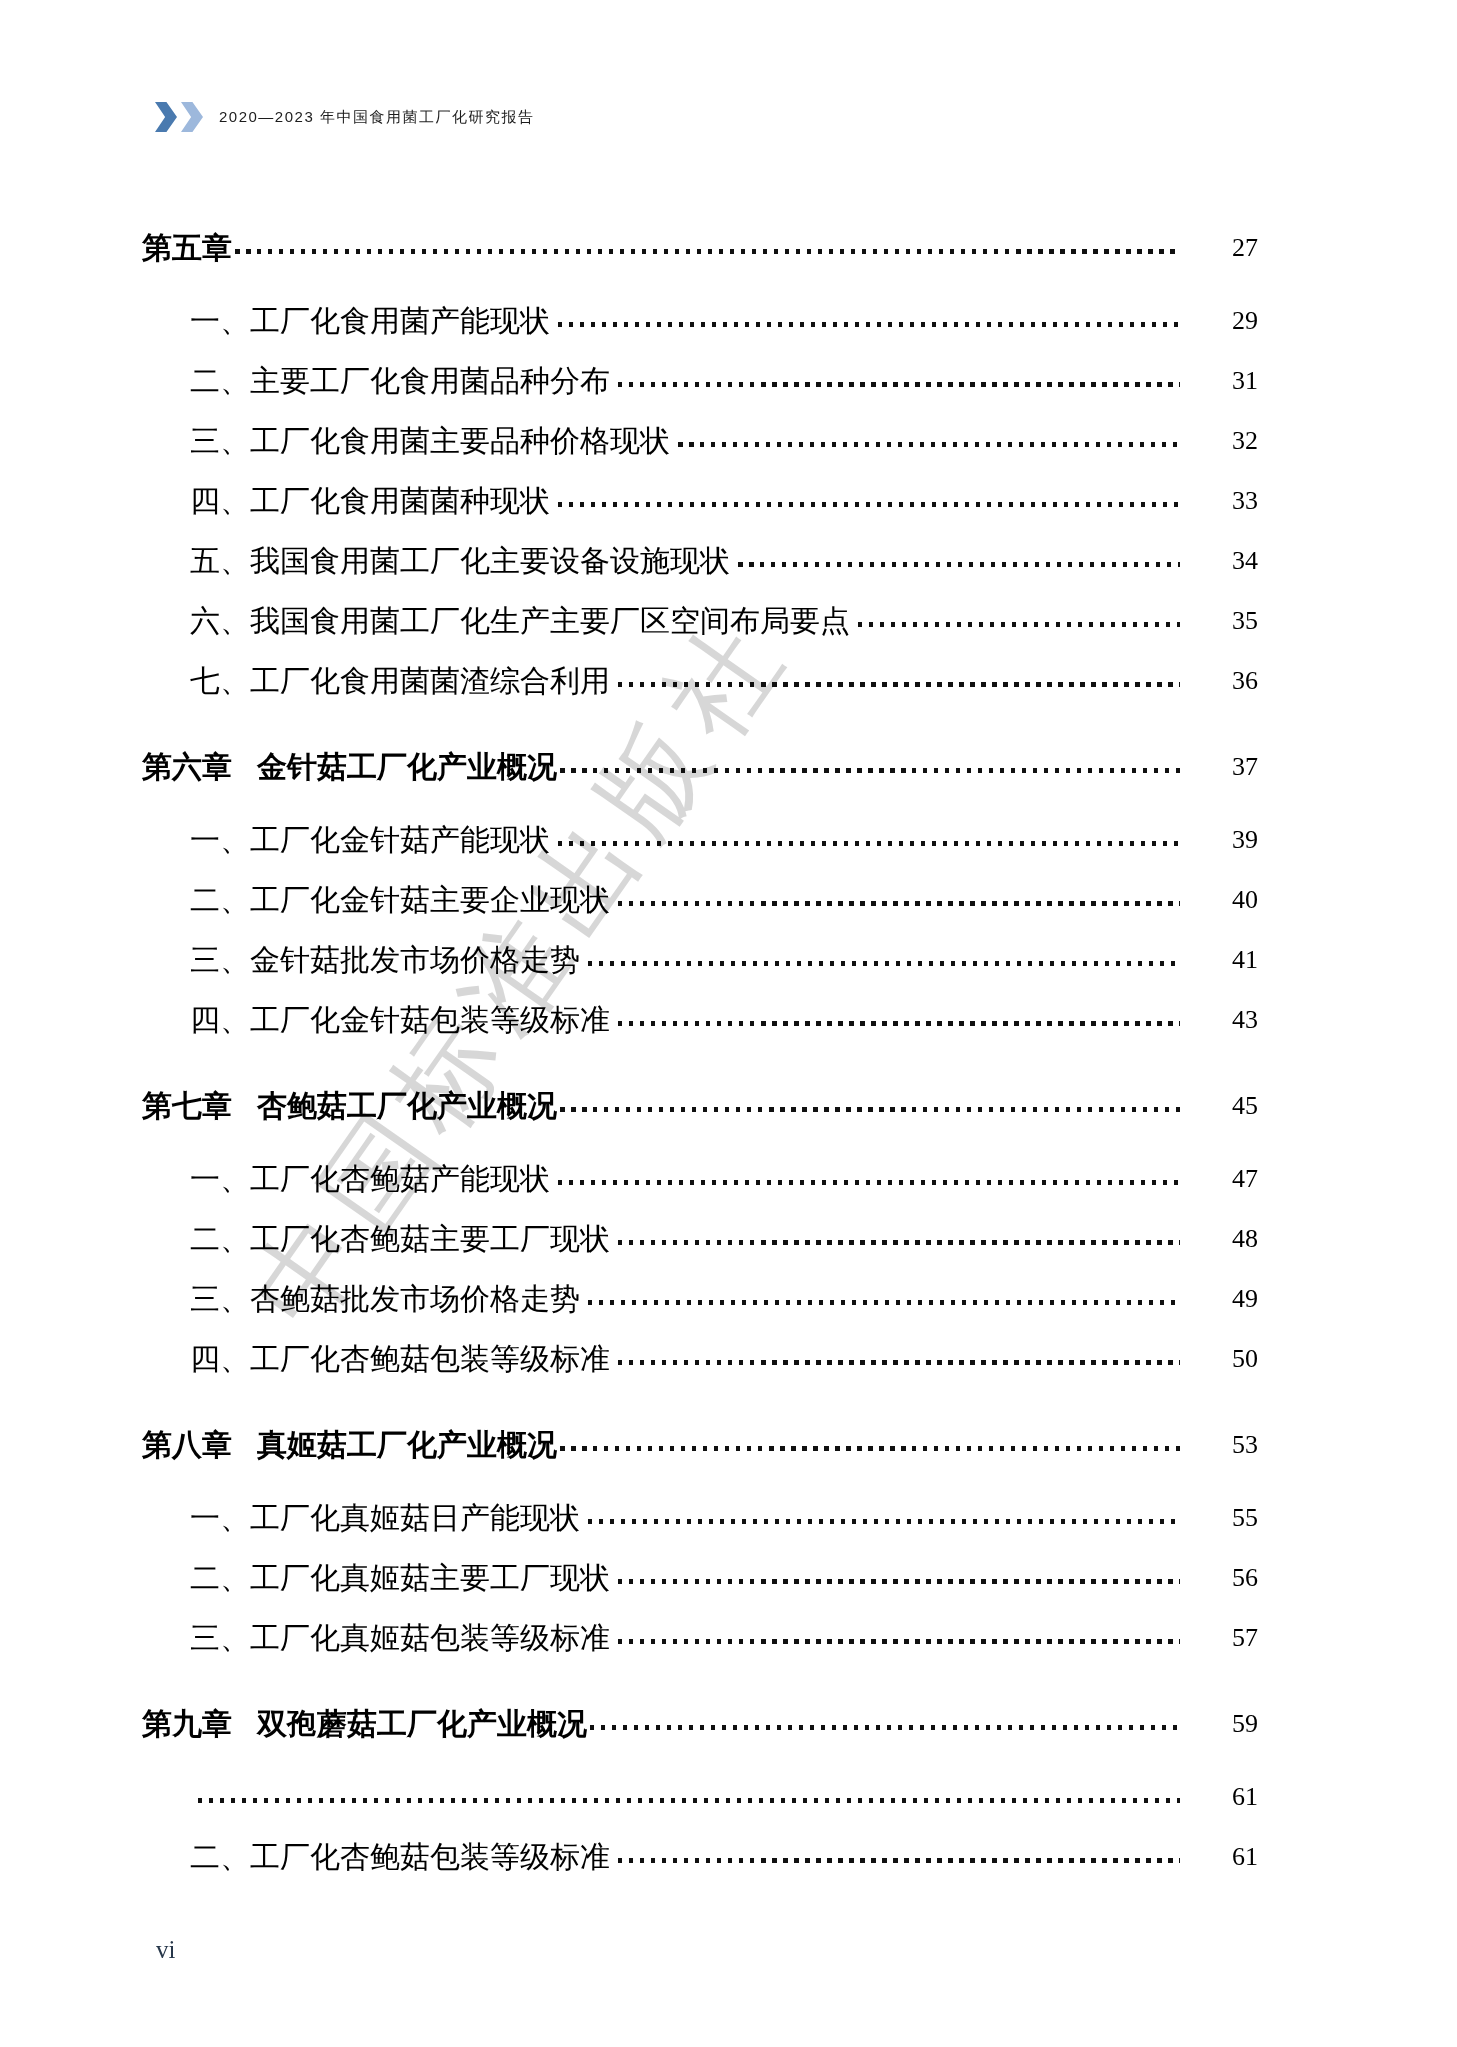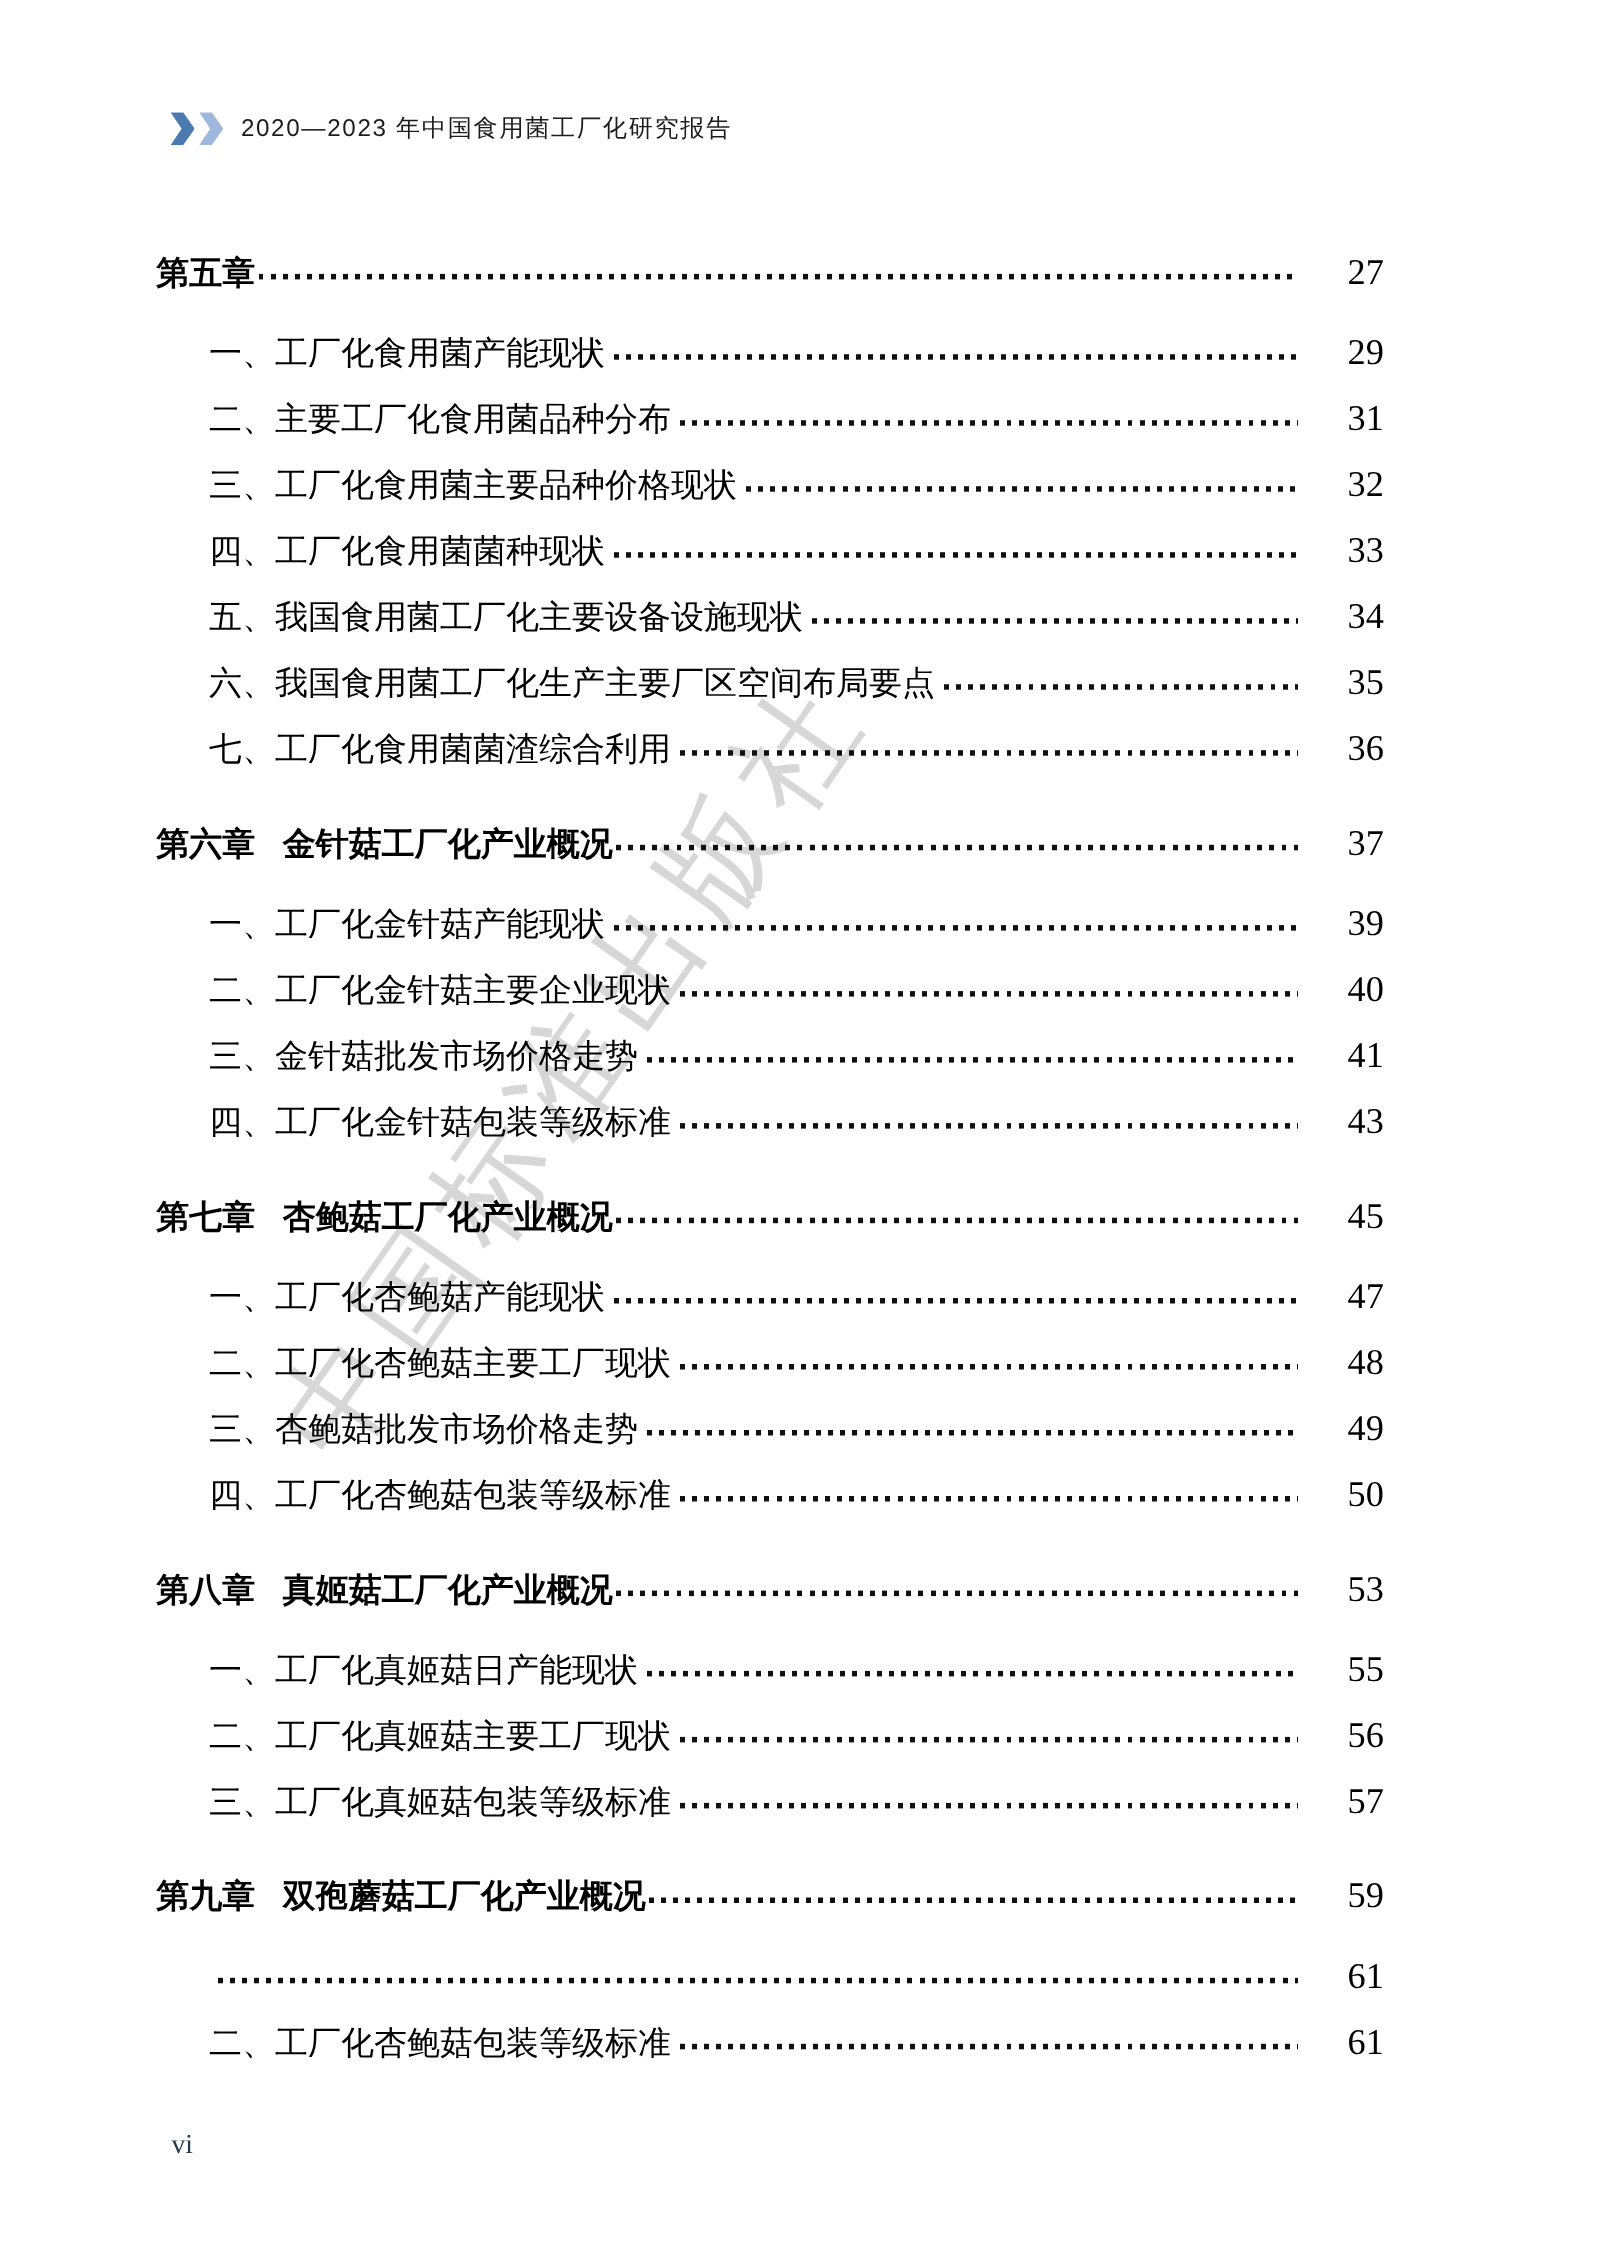--- a/index.html
+++ b/index.html
@@ -43,21 +43,21 @@
   .chevrons { display: flex; gap: 4px; align-items: center; }
   .chev {
     width: 22px;
     height: 30px;
     clip-path: polygon(0 0, 52% 0, 100% 50%, 52% 100%, 0 100%, 46% 50%);
   }
   .chev.c1 { background: #4a7aaf; }
   .chev.c2 { background: #9db8dc; }
   .header-title {
     font-family: "Liberation Sans", sans-serif;
-    font-size: 22px;
+    font-size: 15px;
     color: #1c1c1c;
     letter-spacing: 1.5px;
     white-space: nowrap;
   }
 
   
   .toc {
     position: absolute;
     left: 122px;
     top: 218px;
@@ -88,21 +88,21 @@
     flex: 1;
     height: 5px;
     margin: 6px 26px 0 8px;
     background: repeating-linear-gradient(to right, #101010 0 4.5px, transparent 4.5px 11px);
     min-width: 30px;
   }
   .chapter-row .leader { margin-left: 3px; }
   .pagenum {
     font-family: "Liberation Serif", serif;
     font-weight: 400;
-    font-size: 33px;
+    font-size: 26px;
     min-width: 52px;
     text-align: right;
   }
 
   
   .footer {
     position: absolute;
     left: 156px;
     top: 1936px;
     font-family: Liberation Serif, serif;

